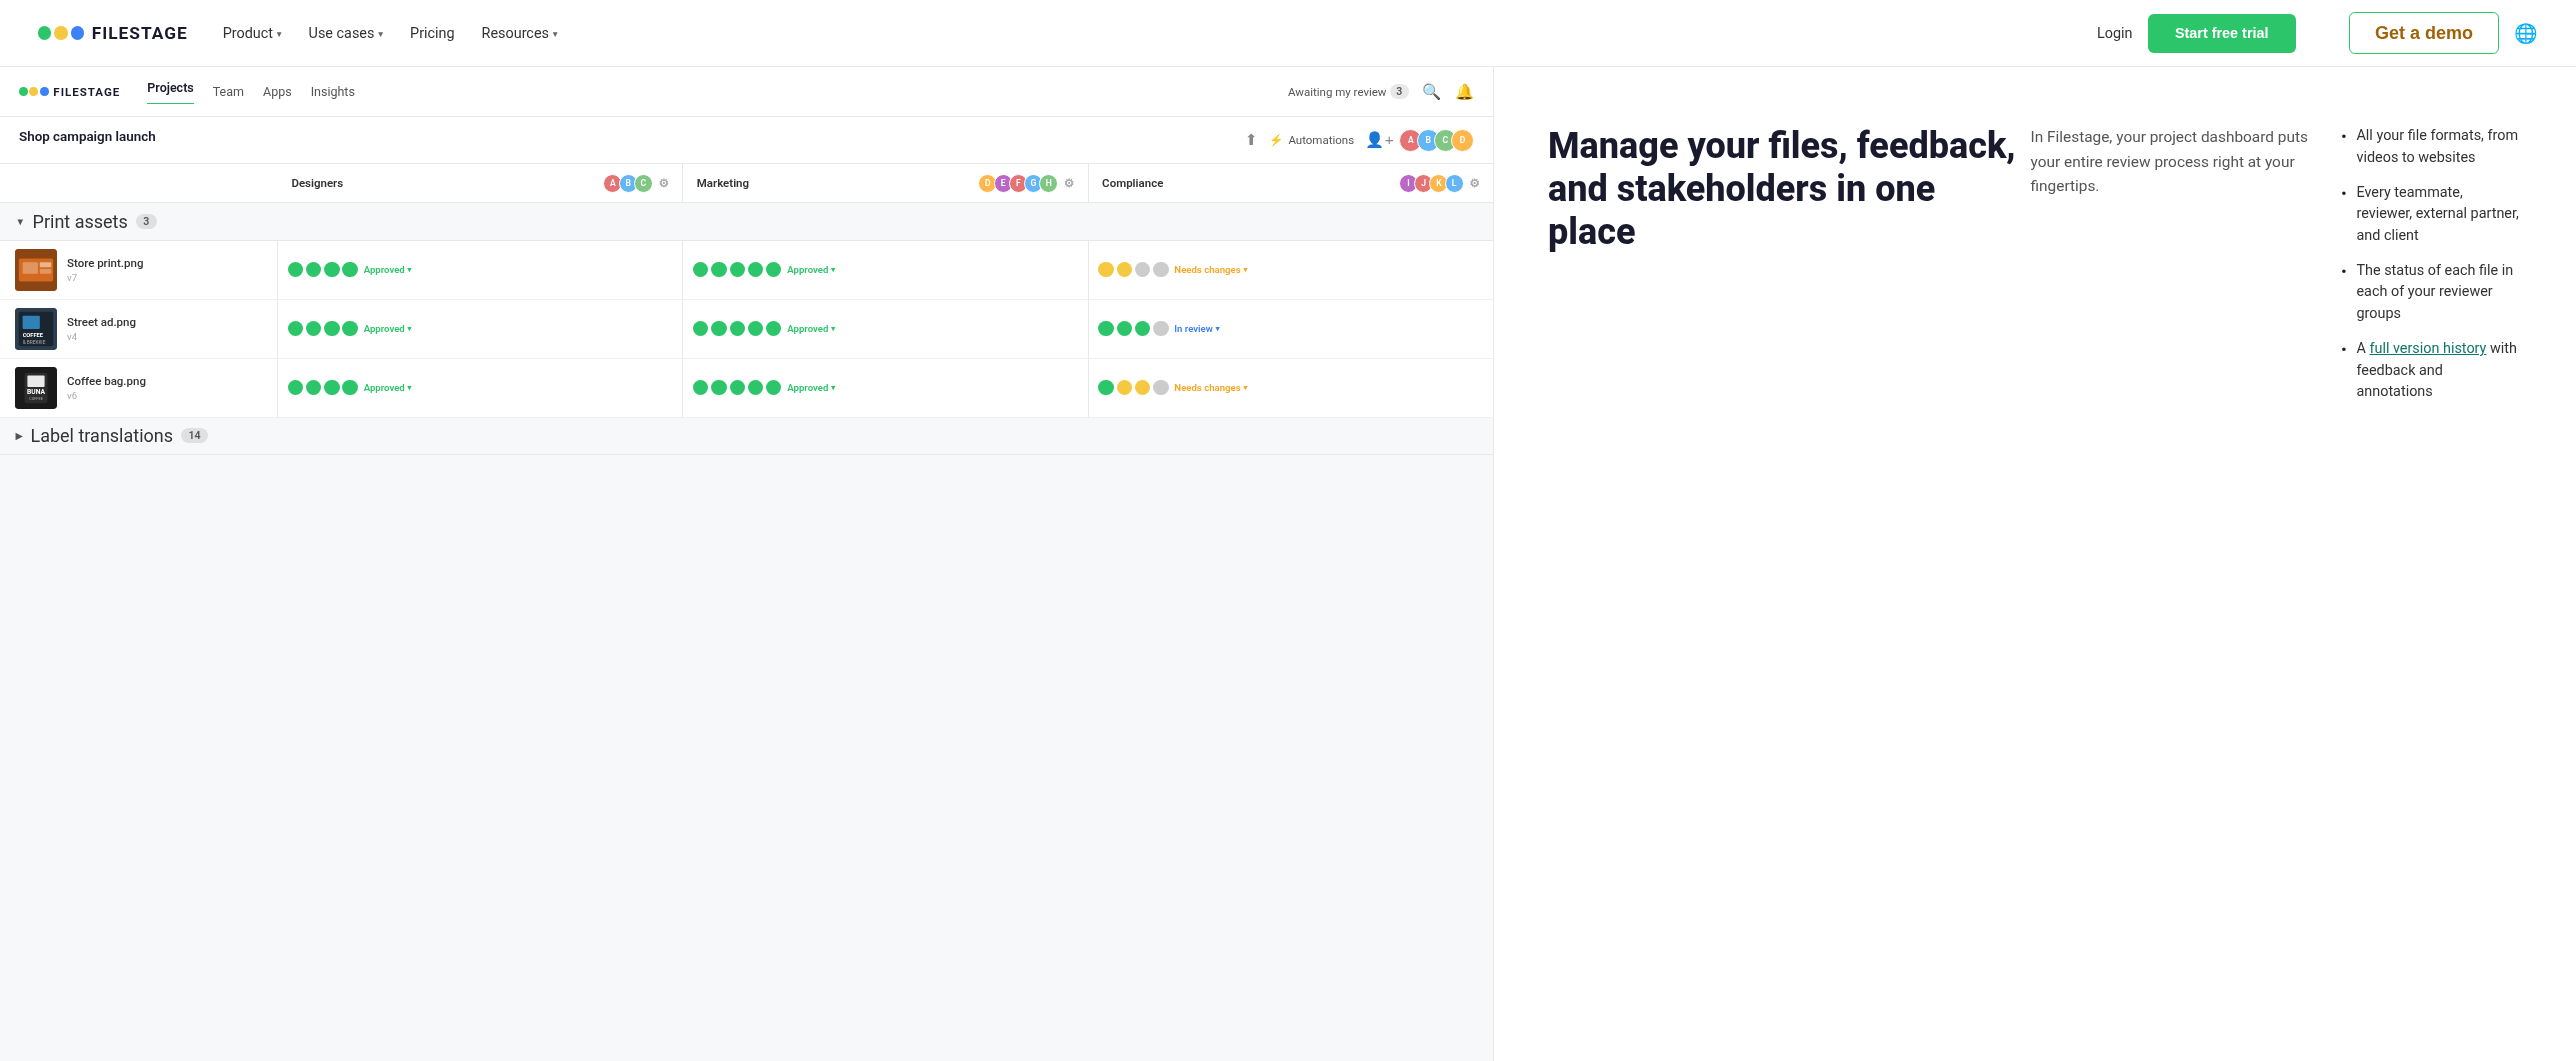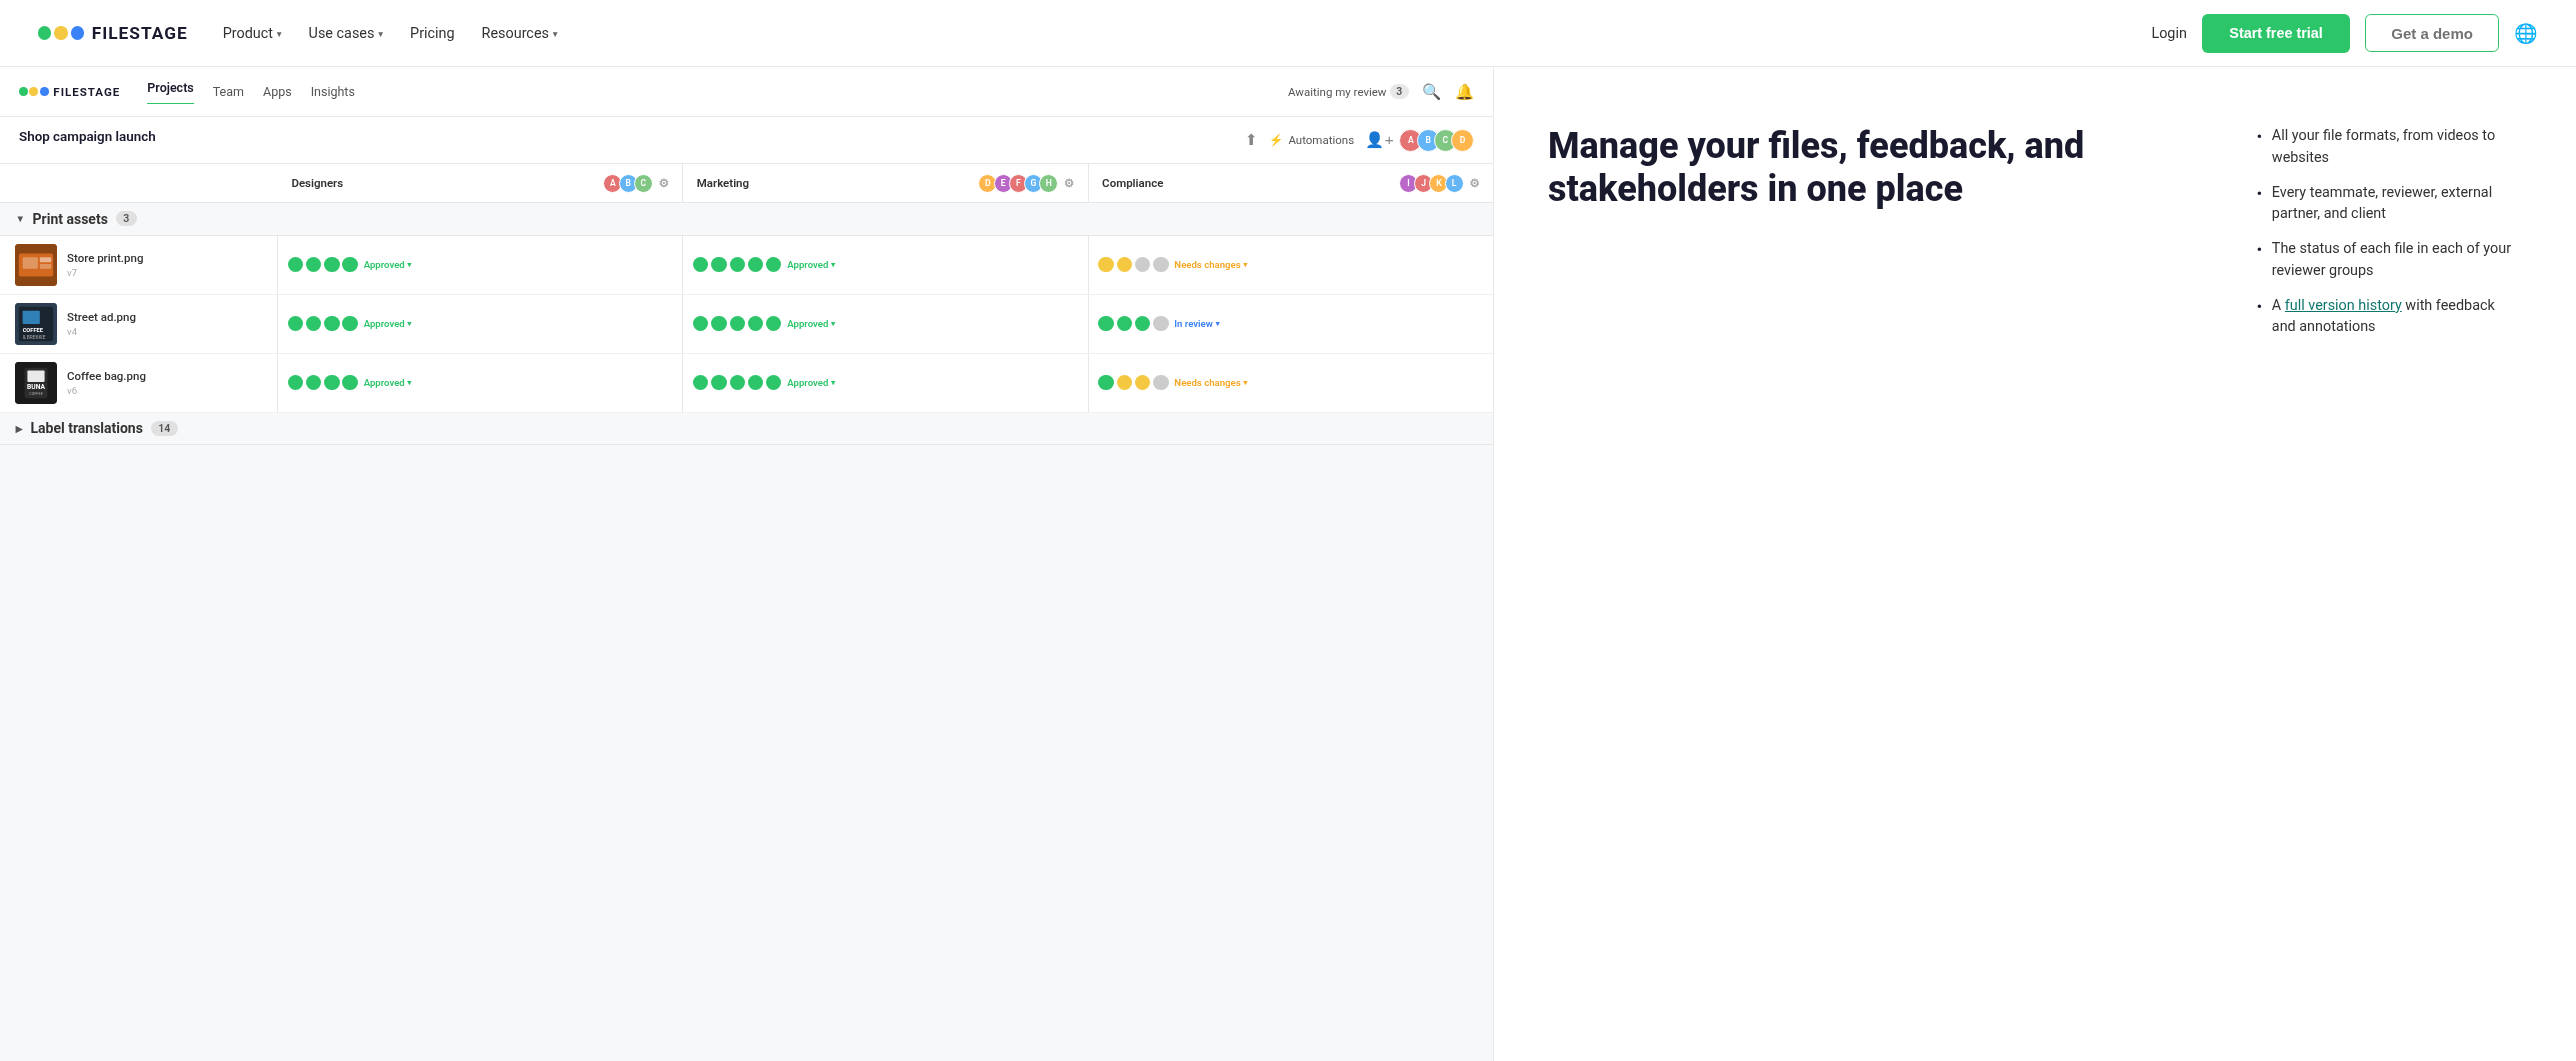--- a/index.html
+++ b/index.html
@@ -21,22 +21,22 @@
     .nav-links { display: flex; align-items: center; gap: 27px; }
     .nav-link { color: #333; font-size: 14.4px; cursor: pointer; display: flex; align-items: center; gap: 3.8px; text-decoration: none; }
     .chevron { font-size: 9.6px; color: #666; }
     .navbar-right { display: flex; align-items: center; gap: 15.4px; }
     .login-btn { color: #333; font-size: 14.4px; cursor: pointer; background: none; border: none; font-family: inherit; }
     .start-trial-btn {
       background: #2dc56a; color: #fff; border: none; border-radius: 5.8px;
       padding: 11.5px 27px; font-size: 14.4px; font-weight: 600; cursor: pointer;
     }
     .get-demo-btn {
-      background: #fff; color: #737373; border: 1.9px solid #2dc56a; border-radius: 5.8px;
-      padding: 9.6px 25px; font-size: 15px; font-weight: 600; cursor: pointer;
+      background: #fff; color: #a16207; border: 1.9px solid #2dc56a; border-radius: 5.8px;
+      padding: 9.6px 25px; font-size: 18px; font-weight: 600; cursor: pointer; margin-left: 38px;
     }
     .globe-icon { font-size: 19px; color: #888; cursor: pointer; }
 
     
     .main-content { display: flex; min-height: calc(100vh - 67px); }
 
     
     .app-panel {
       width: 58%; background: #f7f8fa; border-right: 1px solid #e8e8e8;
       padding: 0; overflow: hidden; position: relative;
@@ -97,21 +97,21 @@
     .col-avatar { width: 19px; height: 19px; border-radius: 50%; margin-left: -3.8px; border: 1px solid #fff; }
     .col-settings { color: #aaa; font-size: 11.5px; cursor: pointer; }
 
     
     .file-list-area { background: #fff; }
     .file-group-header {
       display: flex; align-items: center; gap: 7.7px; padding: 7.7px 15.4px;
       background: #f7f8fa; border-bottom: 1px solid #e8e8e8; cursor: pointer;
     }
     .group-chevron { font-size: 9.6px; color: #555; }
-    .group-name { font-size: 14px; font-weight: 700; color: #333; }
+    .group-name { font-size: 18px; font-weight: 400; color: #333; }
     .group-count { background: #e0e0e0; border-radius: 9.6px; padding: 1px 7.7px; font-size: 10.6px; font-weight: 600; color: #555; }
 
     
     .file-row {
       display: flex; align-items: center; border-bottom: 1px solid #f0f0f0;
       min-height: 58px;
     }
     .file-info {
       width: 278px; display: flex; align-items: center; gap: 9.6px;
       padding: 7.7px 15.4px; border-right: 1px solid #e8e8e8; min-height: 58px;
@@ -479,20 +479,21 @@
         <span class="group-chevron">▶</span>
         <span class="group-name">Label translations</span>
         <span class="group-count">14</span>
       </div>
 
     </div>
   </div>
 
   <div class="marketing-panel">
     <h1 class="marketing-heading">Manage your files, feedback, and stakeholders in one place</h1>
+    <p class="marketing-subtext">In Filestage, your project dashboard puts your entire review process right at your fingertips.</p>
     <ul class="bullet-list">
       <li class="bullet-item">
         <span class="bullet-dot">•</span>
         <span>All your file formats, from videos to websites</span>
       </li>
       <li class="bullet-item">
         <span class="bullet-dot">•</span>
         <span>Every teammate, reviewer, external partner, and client</span>
       </li>
       <li class="bullet-item">

